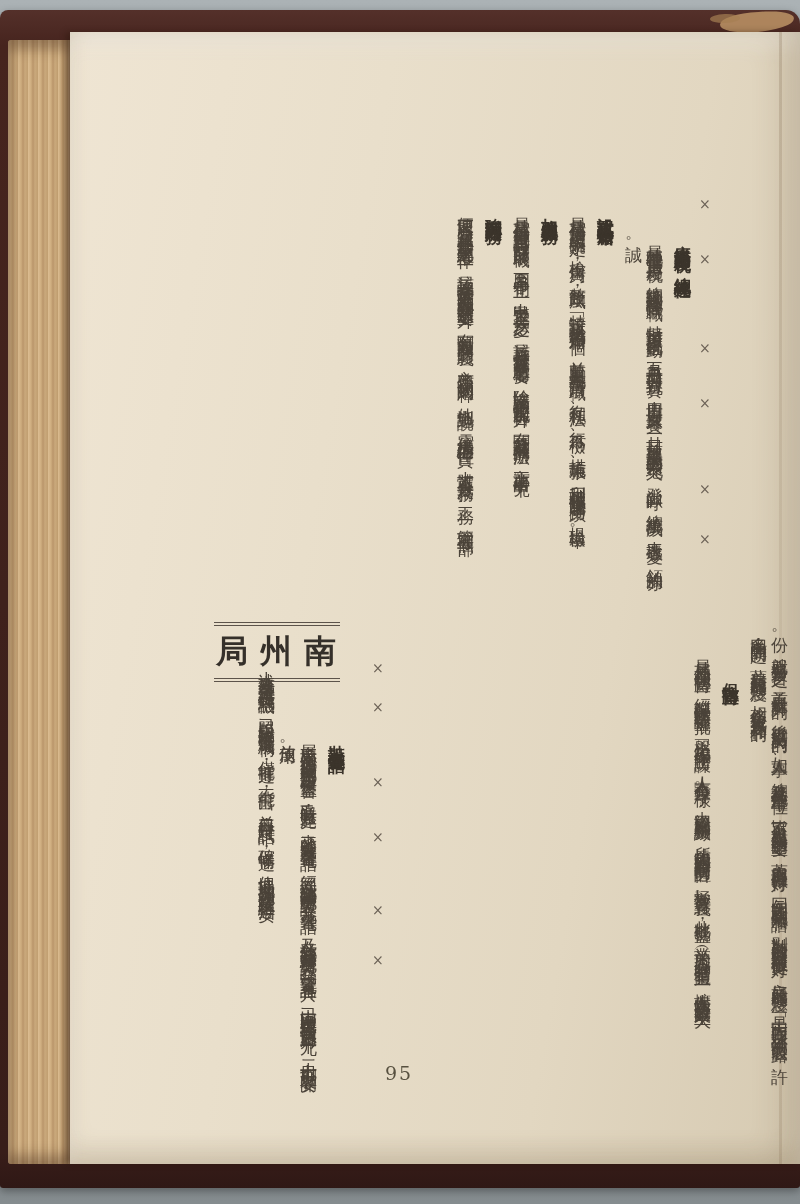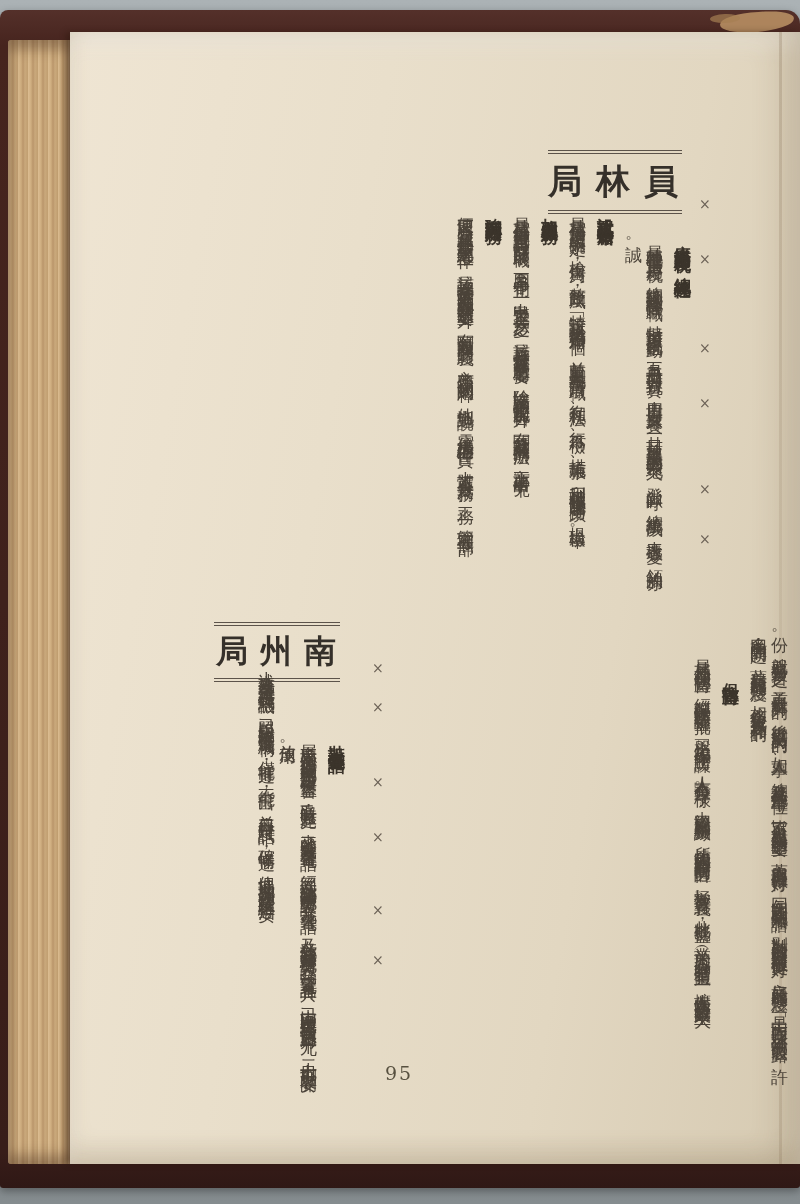--- a/index.html
+++ b/index.html
@@ -112,23 +112,20 @@
 
     <div class="xcol xcol-top">
       <span>×</span>
       <span>×</span>
       <span>×</span>
       <span>×</span>
       <span>×</span>
       <span>×</span>
     </div>
 
-    <div class="office-header header-top">
-      <span>局林員</span>
-    </div>
 
     <div class="vtext row-top">
       <section class="article indent-top">
         <h3>康樂活動慶祝　總統連任</h3>
         <p>員林地區電信員工爲慶祝　總統暨副總統連任就職，特舉辦多項慶祝活動；五月十三日羽球對抗賽，十四日男女桌球賽，廿一日前往嘉義境內的「天長地久」，登山歡呼　總統萬歲！表達敬愛　領袖的赤誠。</p>
       </section>
       <section class="article">
         <h3>設置政風檢肅箱</h3>
         <p>員林電信局遵照上級的規定，檢肅貪污，整飭政風，特設置「政治風氣檢肅箱」一個，並鼓勵員工舉凡對貪污瀆職、徇私枉法、行爲不檢、措施乖張、利用職權收受餽贈等劣蹟，提出檢舉。</p>
       </section>

